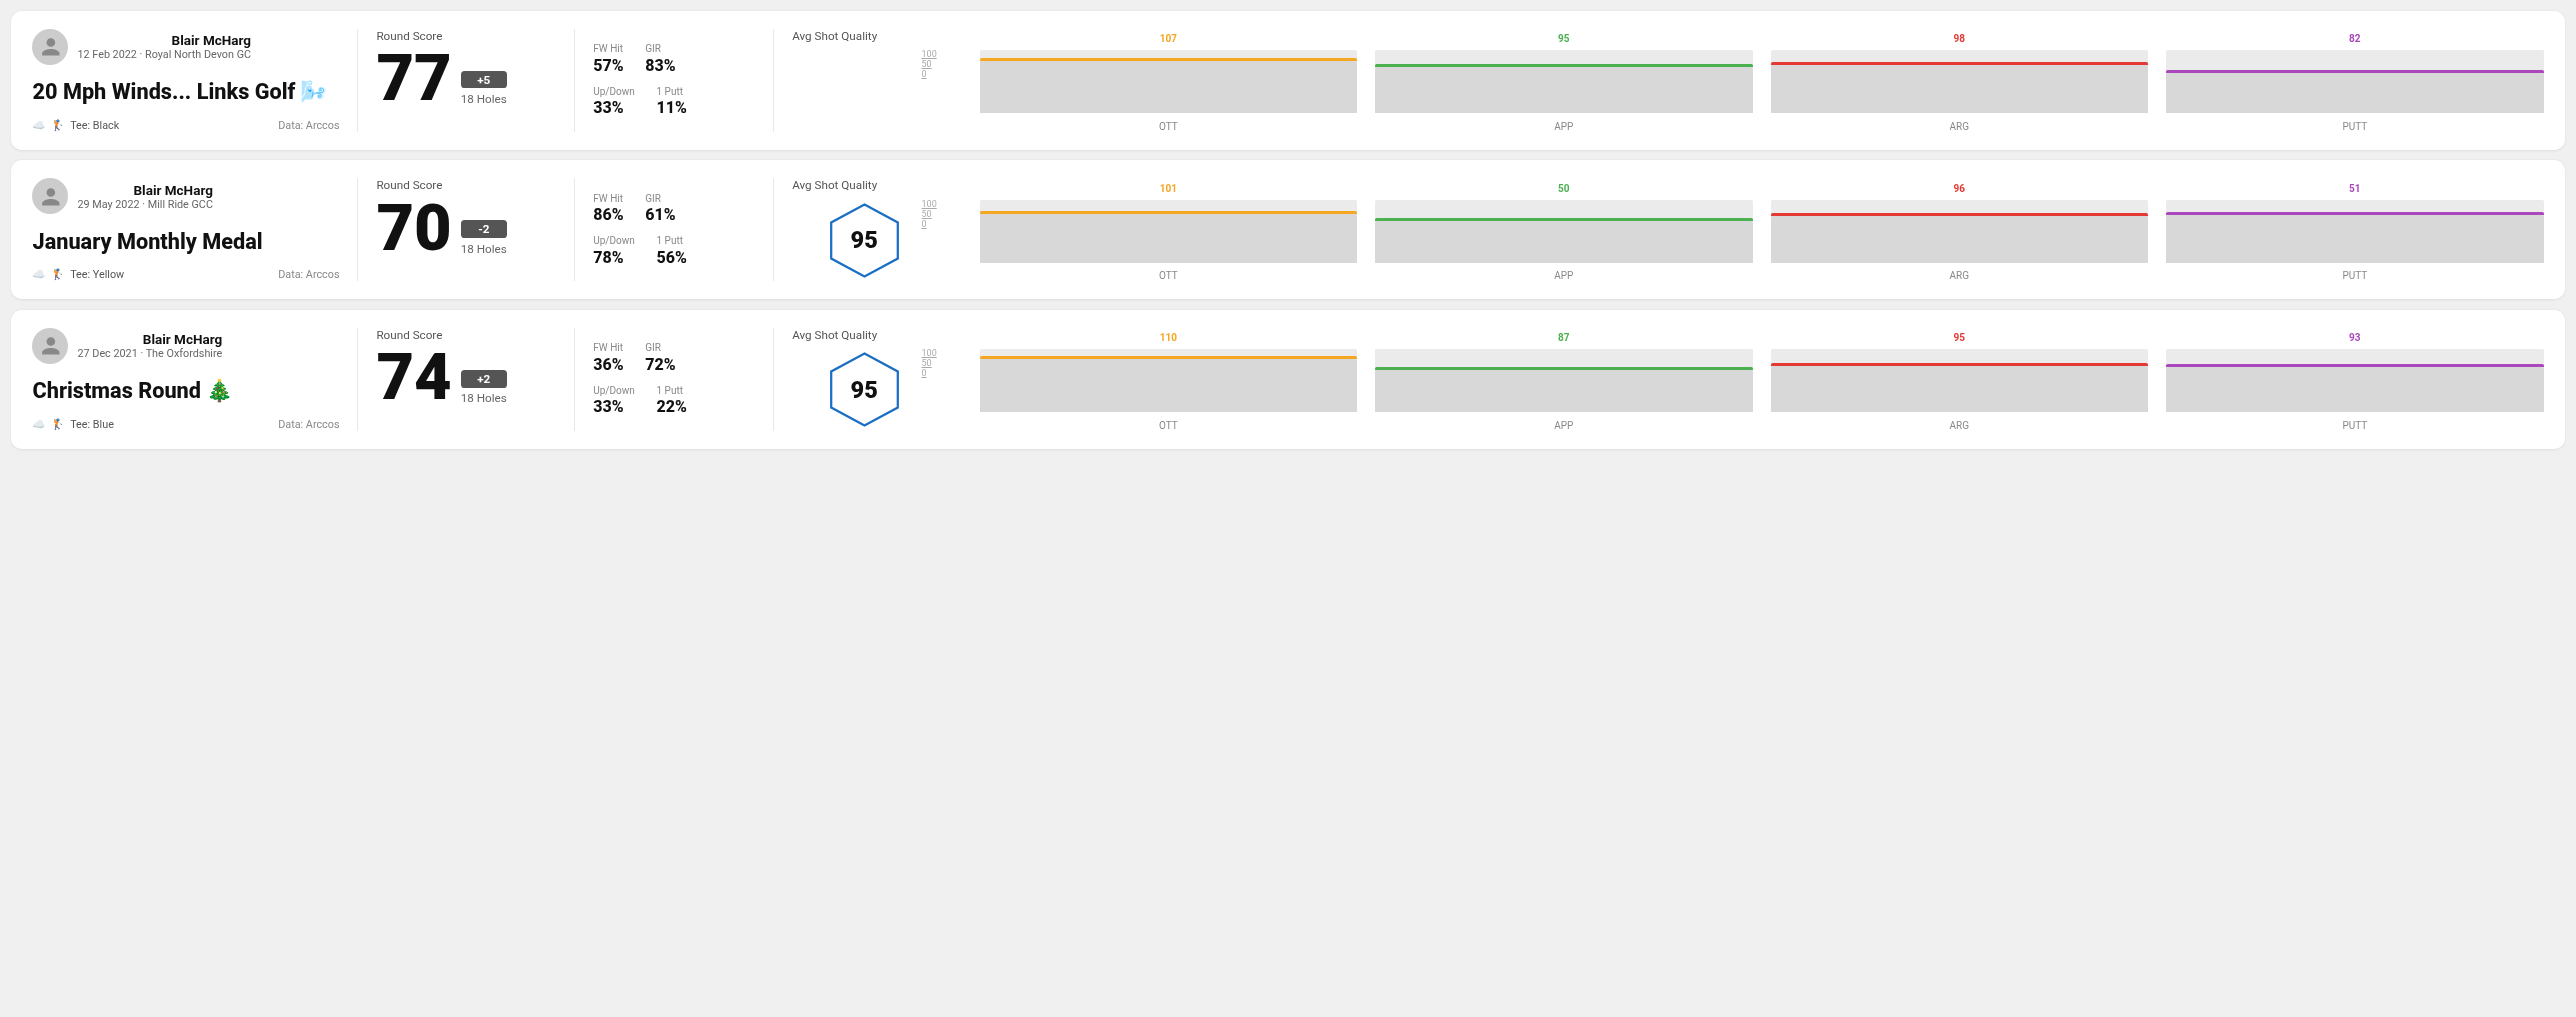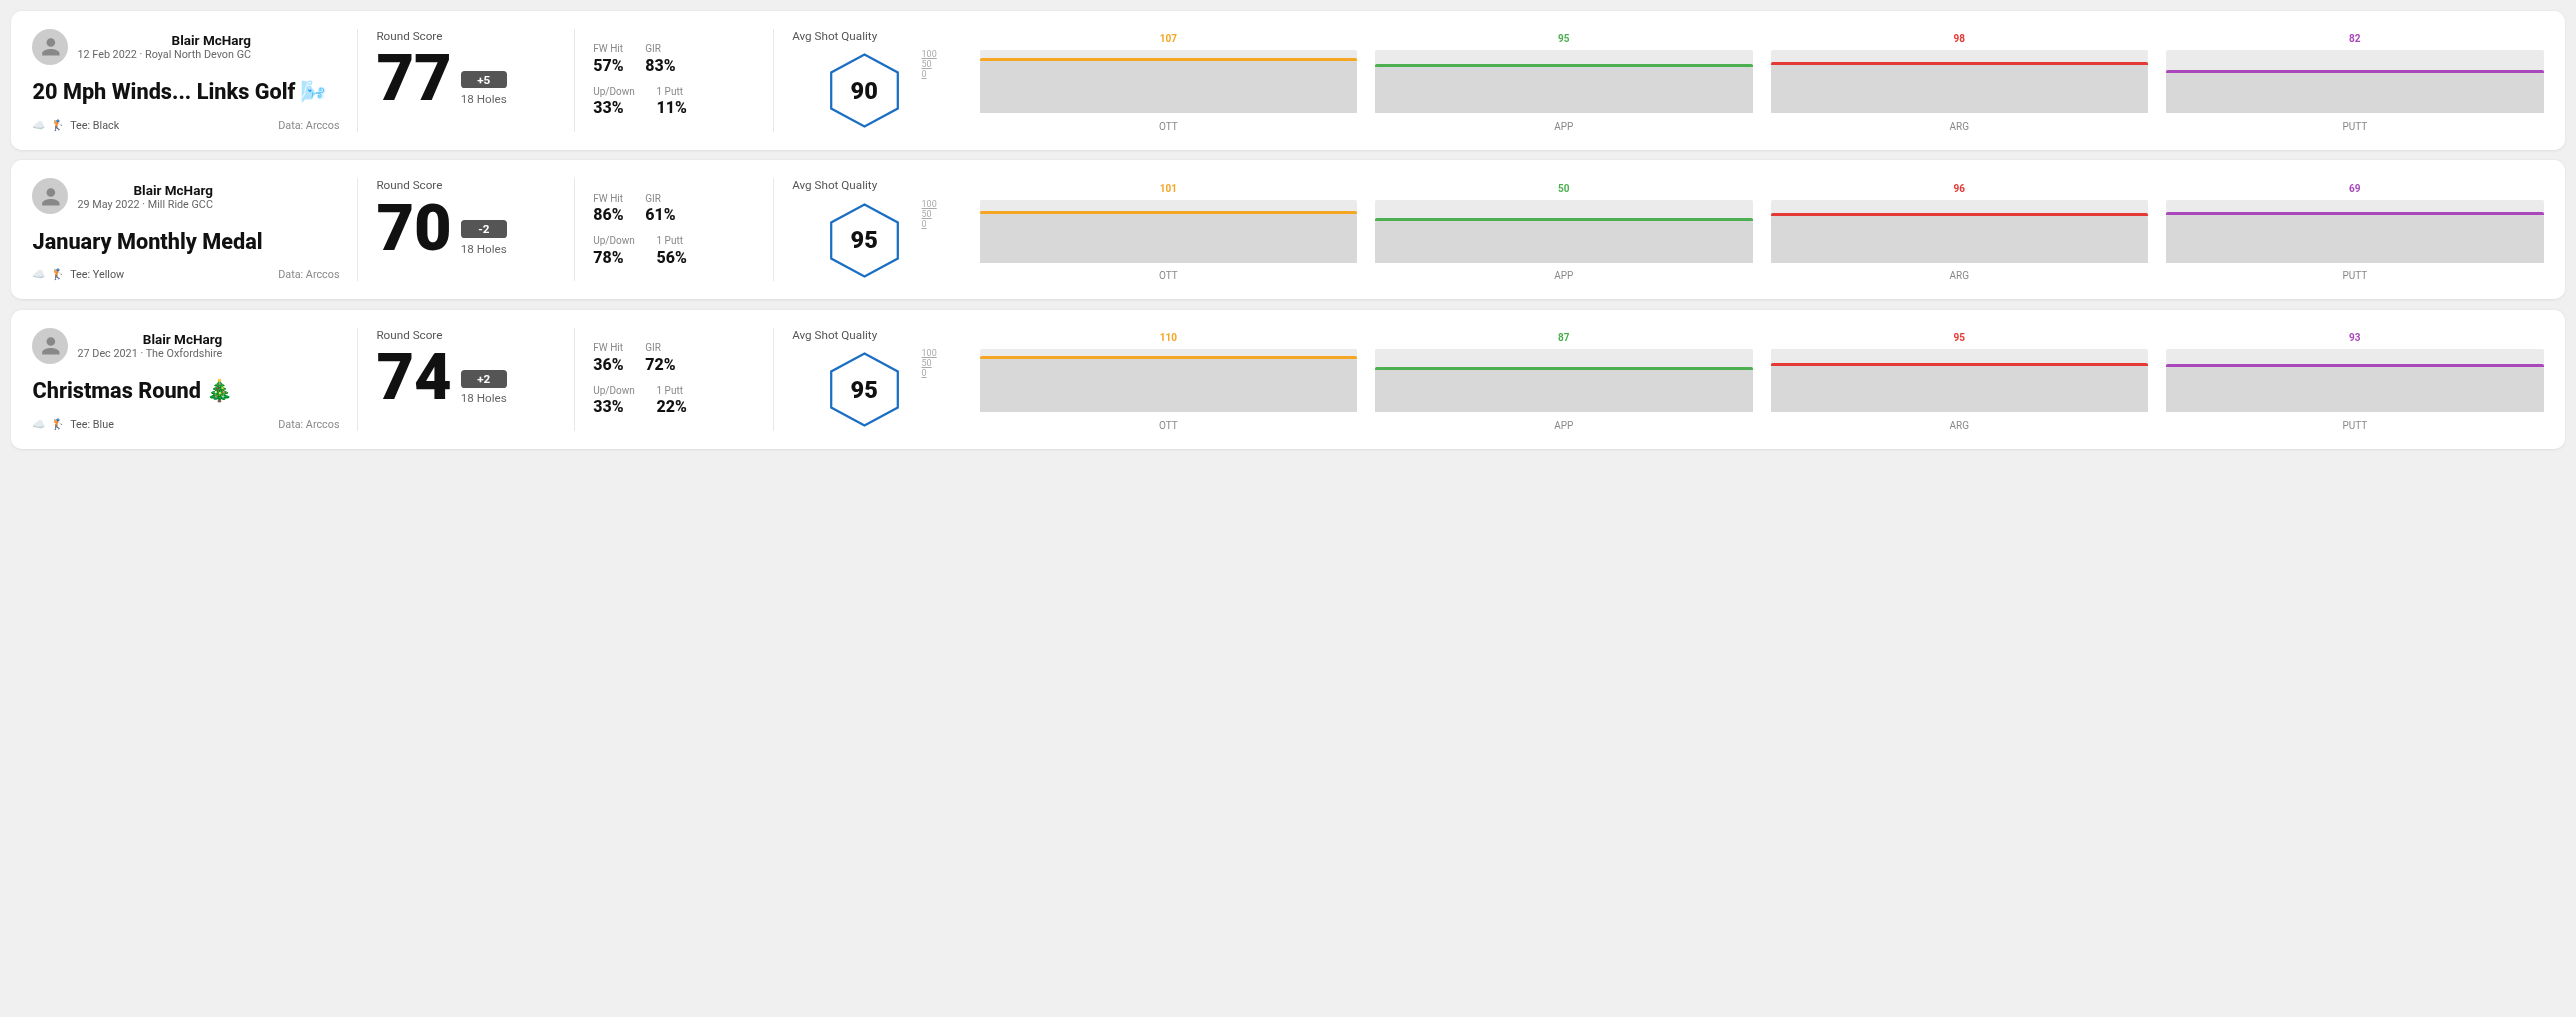--- a/index.html
+++ b/index.html
@@ -312,27 +312,20 @@
           </div>
           <div class="stat-item">
             <div class="stat-label">1 Putt</div>
             <div class="stat-value">11%</div>
           </div>
         </div>
       </div>
       <div class="divider"></div>
       <div class="quality-section">
         <div class="quality-label">Avg Shot Quality</div>
-        <div class="hexagon-wrapper">
-          <div class="hexagon">
-    <svg viewBox="0 0 90 90" xmlns="http://www.w3.org/2000/svg">
-      <polygon points="45,5 82,25 82,65 45,85 8,65 8,25" fill="none" stroke="#1a6fc4" stroke-width="2.5"></polygon>
-    </svg>
-  <div class="hexagon-value">90</div></div>
-        </div>
       </div>
       <div class="chart-section">
         <div class="chart-wrapper">
           <div class="chart-y-axis">
             <span>100</span>
             <span>50</span>
             <span>0</span>
           </div>
           <div class="bar-chart">
             <div class="bar-group">
@@ -479,21 +472,21 @@
               <div class="bar-top-value" style="color: rgb(229, 57, 53);">96</div>
               <div class="bar-container">
                 <div class="bar-bg">
                   <div style="position: absolute; bottom: 0px; left: 0px; width: 100%; height: 47px; background: rgb(216, 216, 216); border-radius: 1.8px 1.8px 0px 0px;"></div>
                   <div class="bar-fill" style="background: rgb(229, 57, 53); height: 2.7px; bottom: 47px;"></div>
                 </div>
               </div>
               <div class="bar-label">ARG</div>
             </div>
             <div class="bar-group">
-              <div class="bar-top-value" style="color: rgb(171, 71, 188);">69</div>
+              <div class="bar-top-value" style="color: rgb(171, 71, 188);">51</div>
               <div class="bar-container">
                 <div class="bar-bg">
                   <div style="position: absolute; bottom: 0px; left: 0px; width: 100%; height: 48px; background: rgb(216, 216, 216); border-radius: 1.8px 1.8px 0px 0px;"></div>
                   <div class="bar-fill" style="background: rgb(171, 71, 188); height: 2.7px; bottom: 48px;"></div>
                 </div>
               </div>
               <div class="bar-label">PUTT</div>
             </div>
           </div>
         </div>

